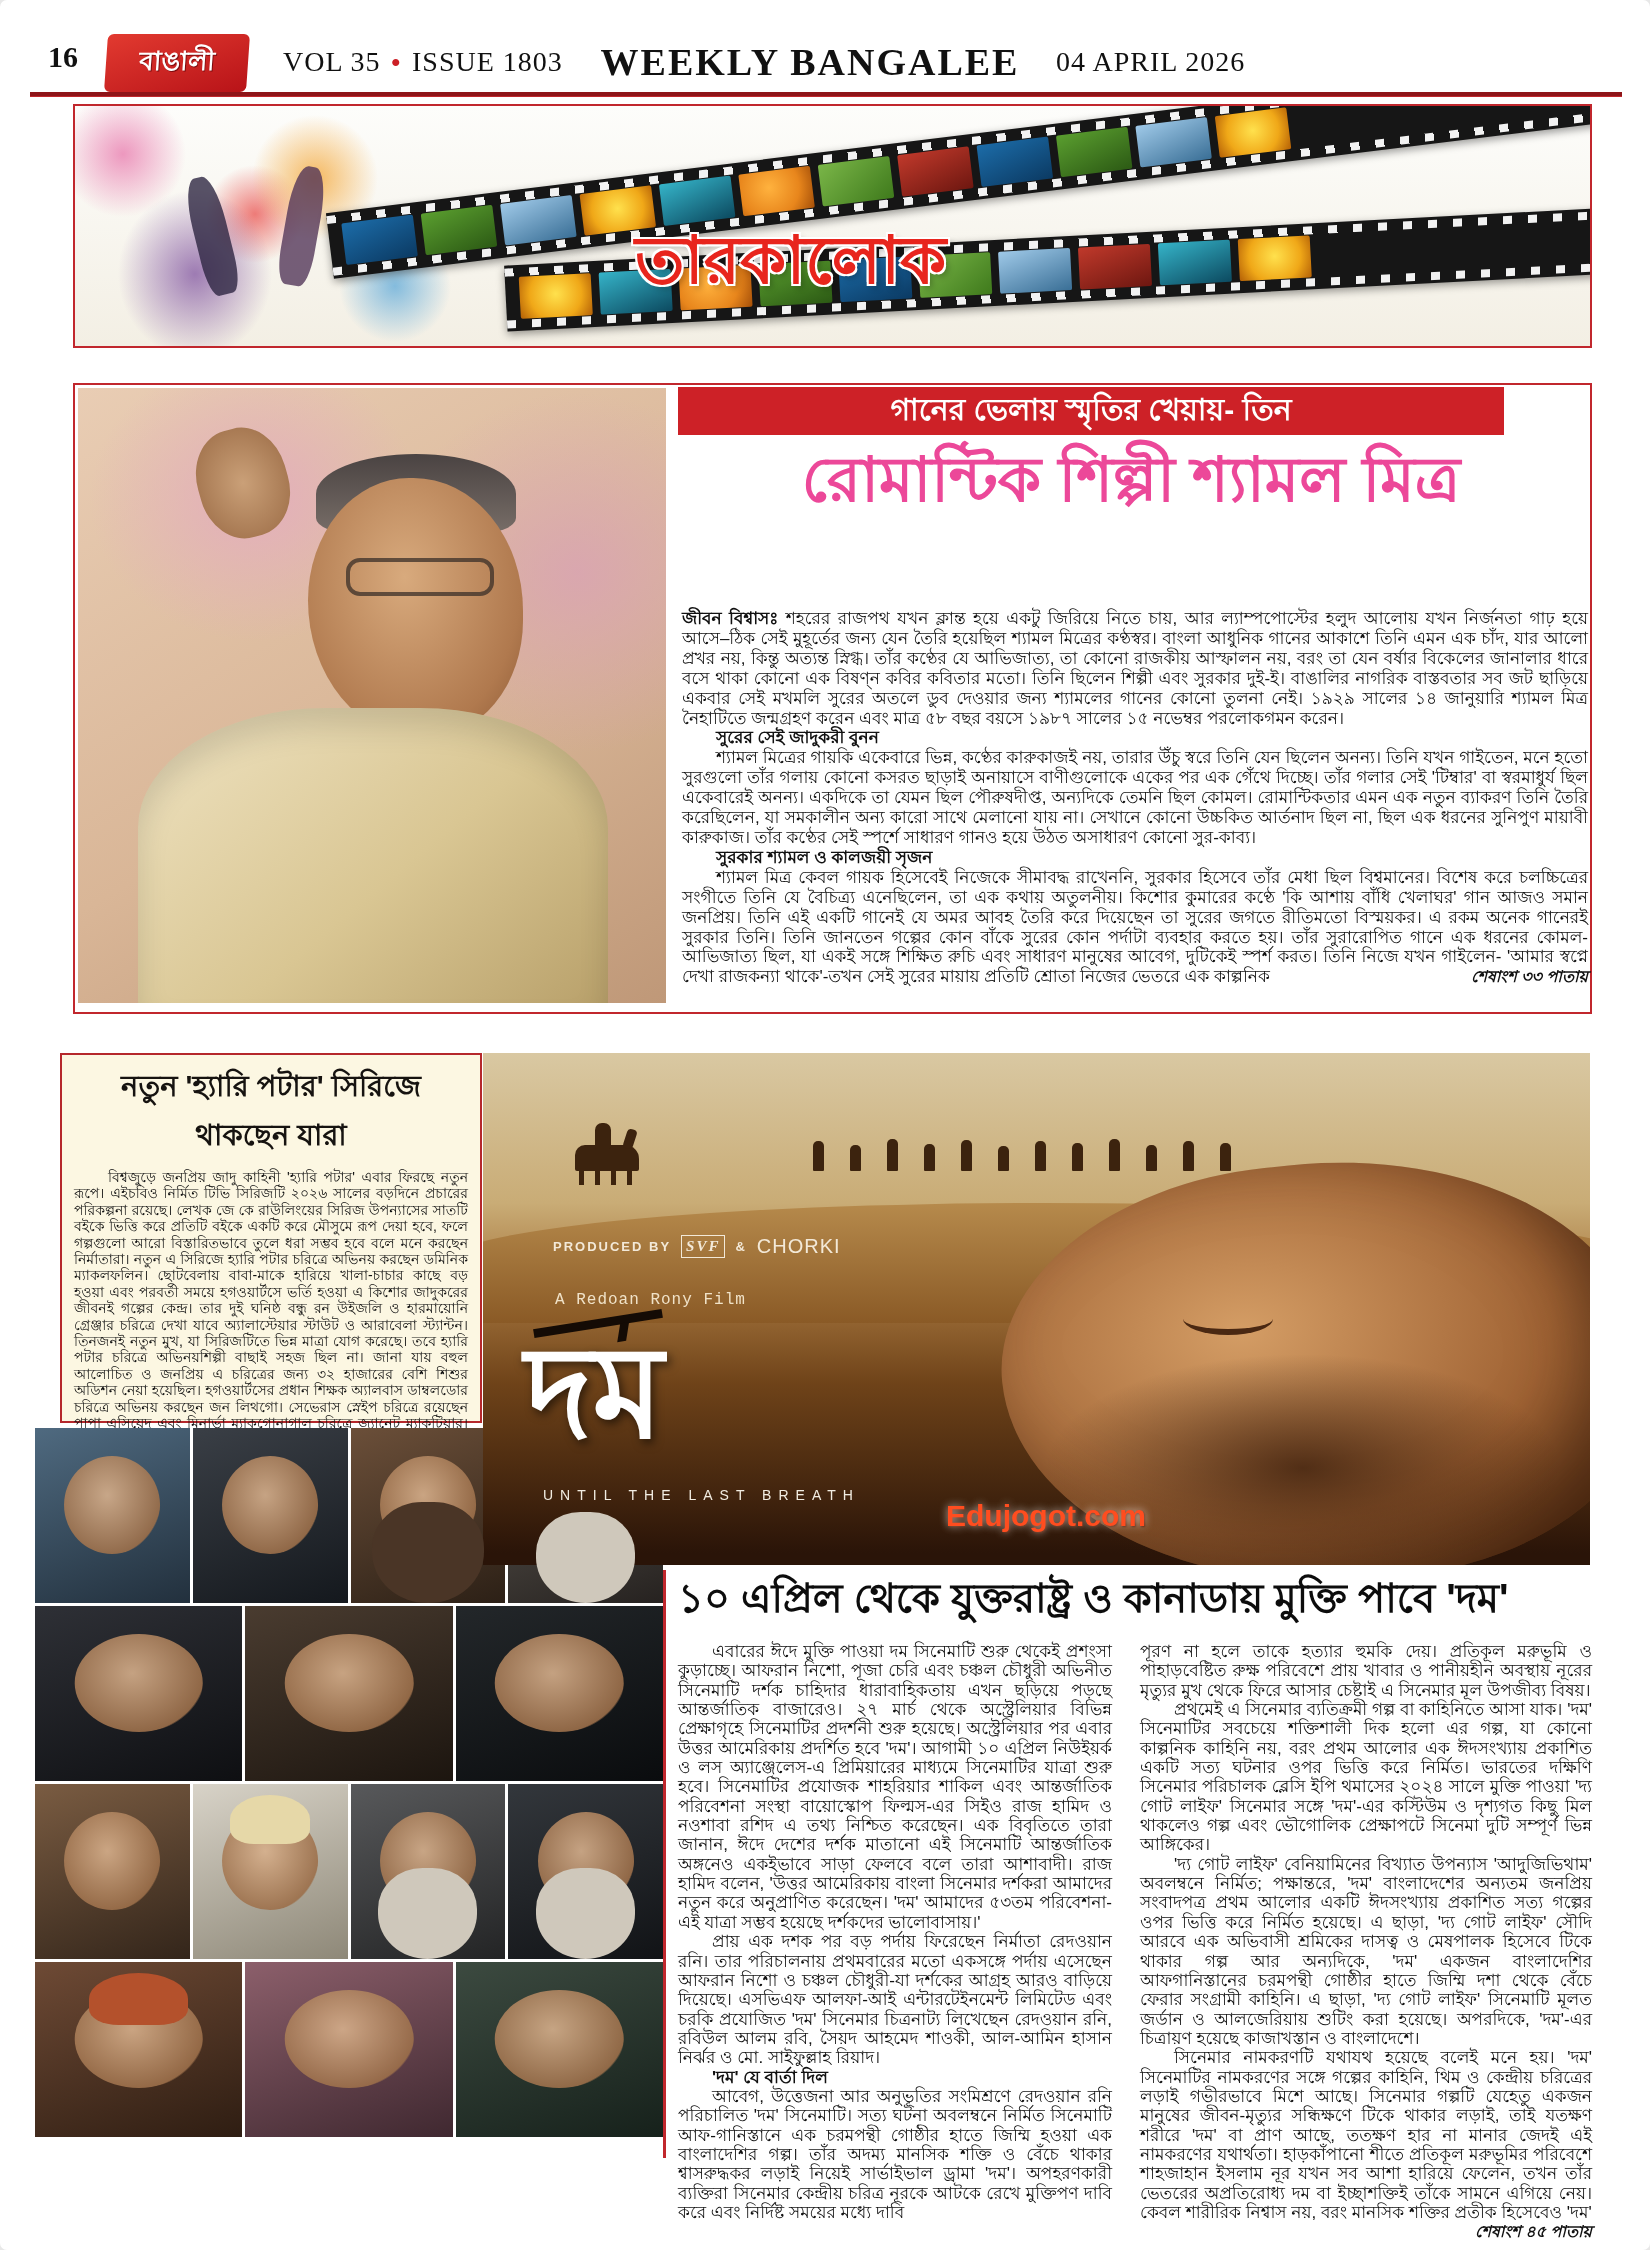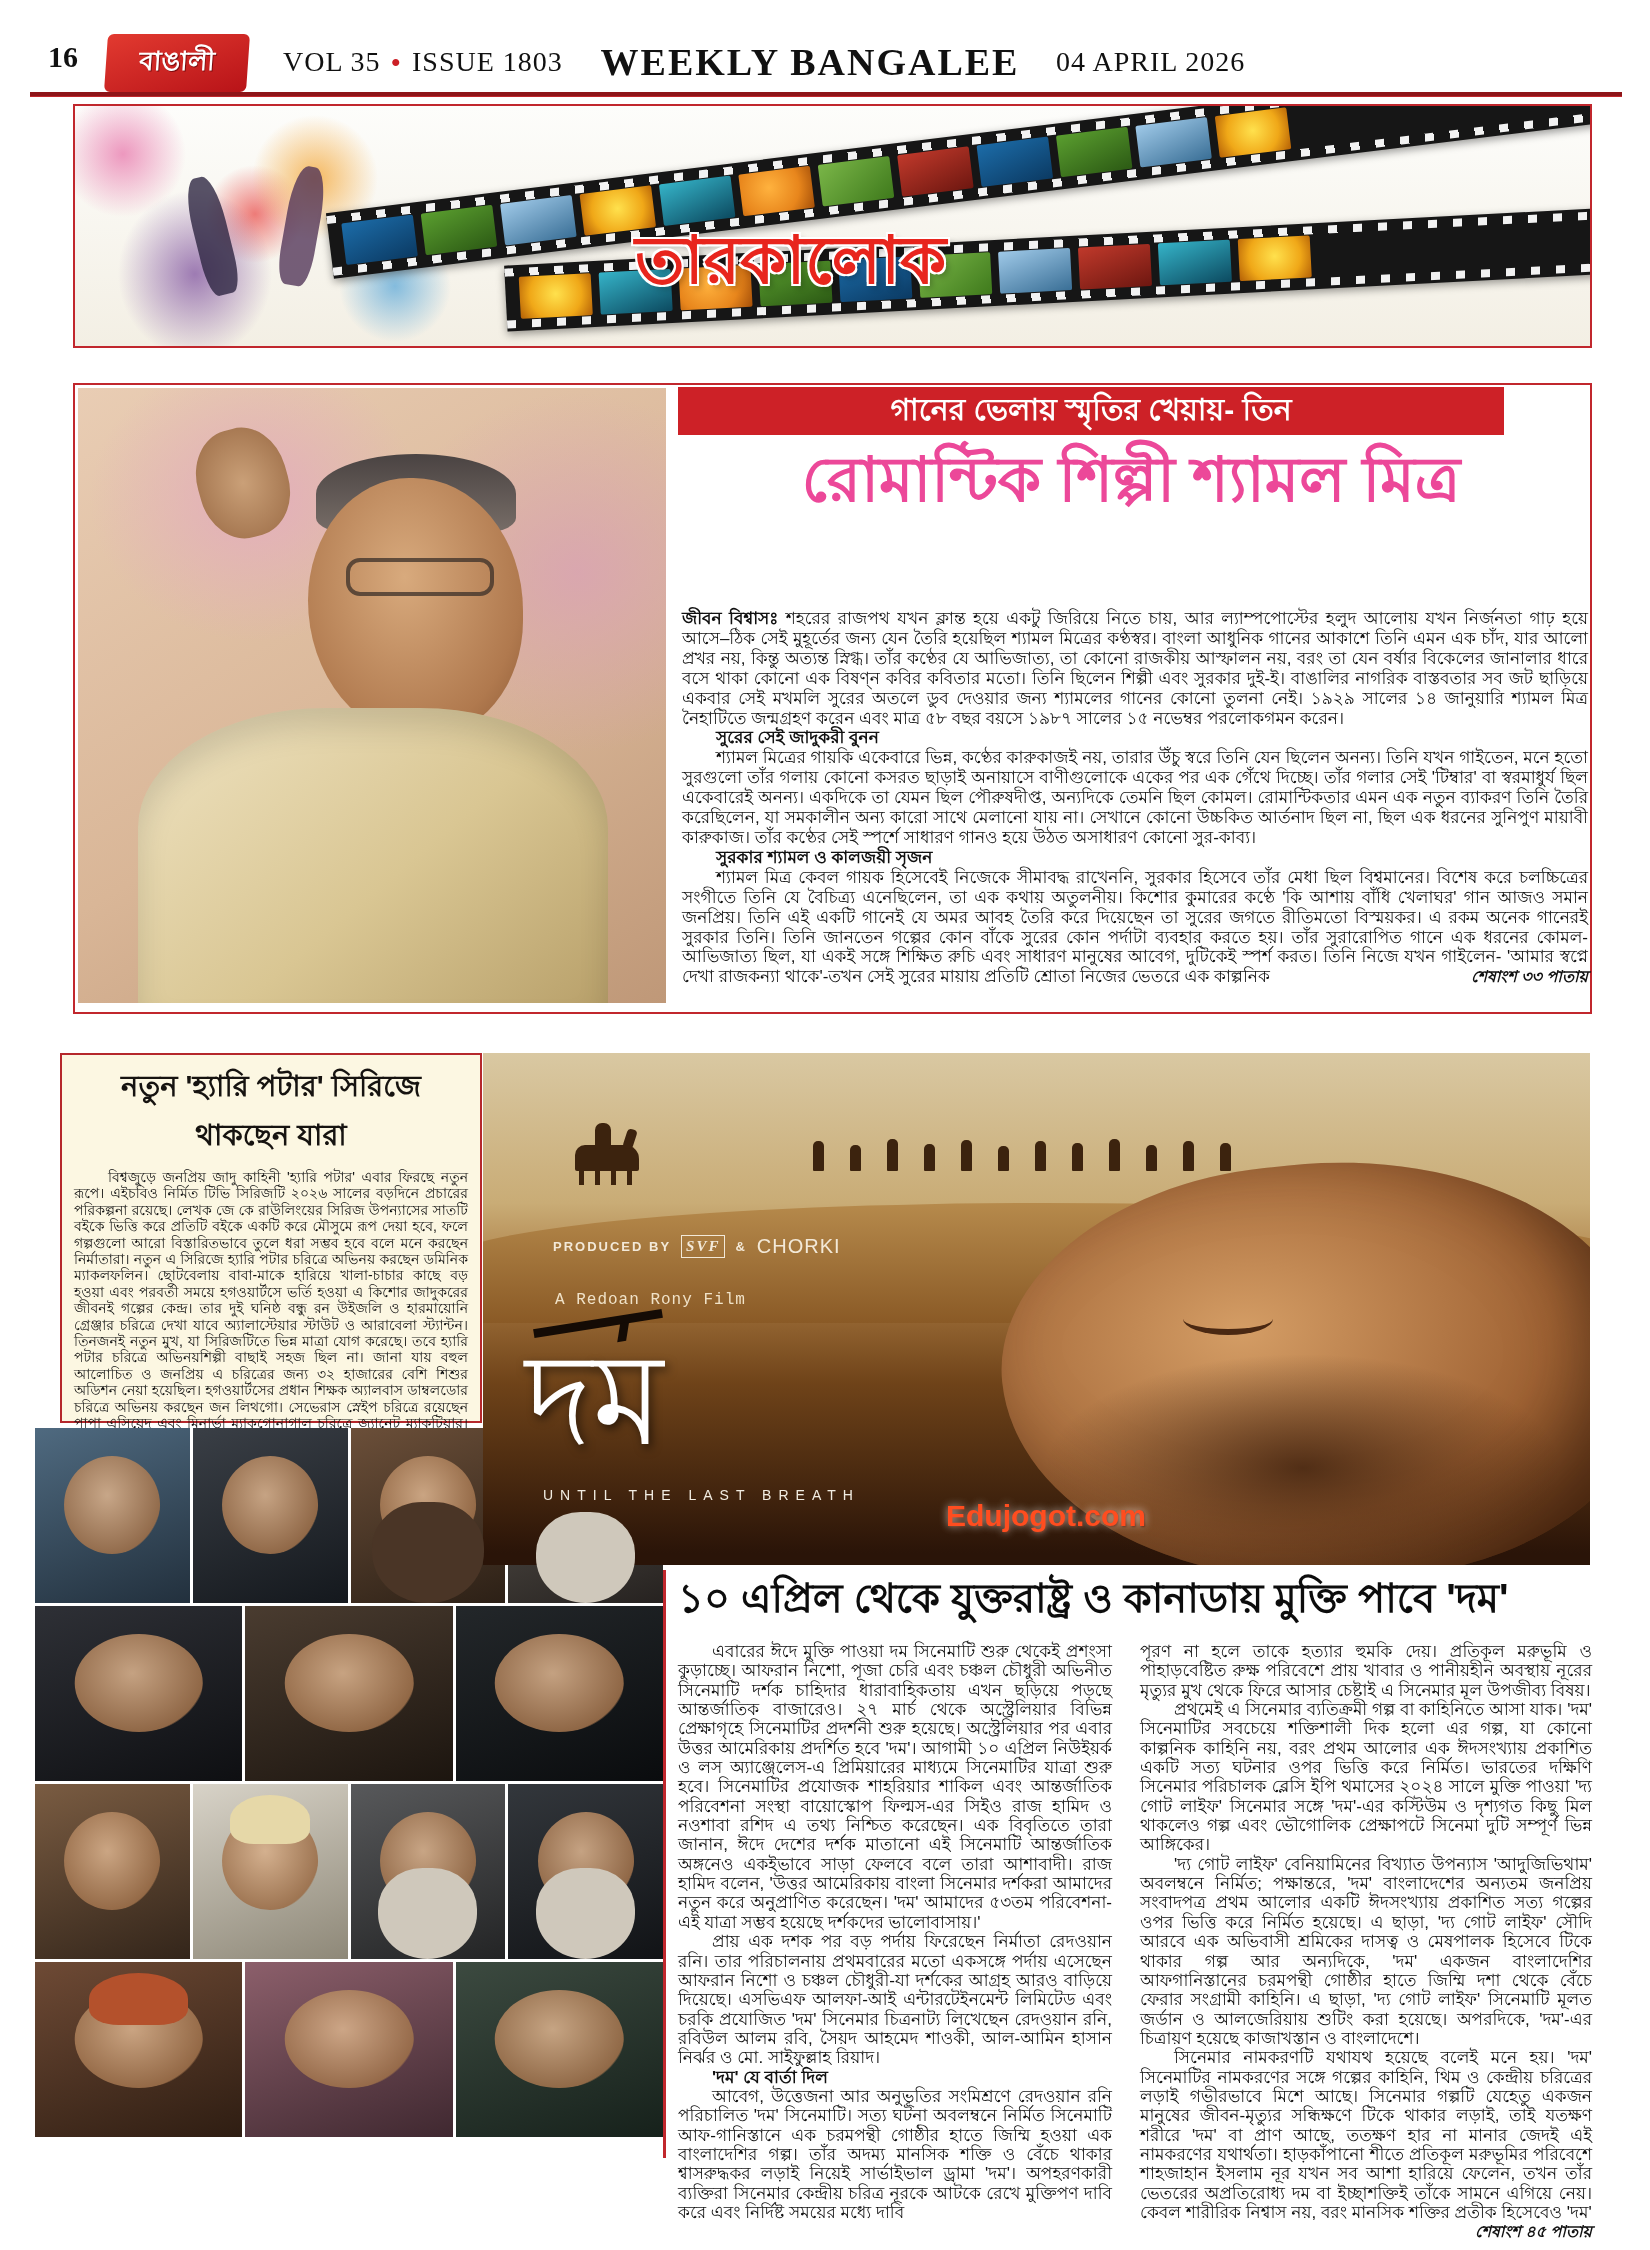--- a/index.html
+++ b/index.html
@@ -1,17 +1,17 @@
 <!DOCTYPE html>
 <html><head>
 <meta charset="utf-8">
 <style>
   html,body{margin:0;padding:0;background:#e8e8e8;}
   .page{position:relative;width:1650px;height:2250px;background:#ffffff;margin:0 auto;
-        font-family:"Liberation Sans",sans-serif;color:#111;overflow:hidden;}
+        font-family:"Liberation Sans",sans-serif;color:#111;overflow:hidden;border-radius:7px;}
   .abs{position:absolute;}
 
   
   .pagenum{left:48px;top:40px;font:bold 30px "Liberation Serif",serif;}
   .logo{left:106px;top:34px;width:142px;height:58px;background:linear-gradient(160deg,#e23a30,#b81318);
         border-radius:6px;transform:skewX(-4deg);display:flex;align-items:center;justify-content:center;}
   .logo span{color:#fff;font-weight:bold;font-size:26px;text-shadow:1px 1px 0 #7c0b0e;}
   .volissue{left:283px;top:46px;font:28px "Liberation Serif",serif;letter-spacing:1px;}
   .voldot{color:#cc1f26;font-size:30px;padding:0 10px;vertical-align:-2px;}
   .masthead{left:560px;top:40px;width:500px;text-align:center;
@@ -138,21 +138,21 @@
   .faceshadow{left:560px;top:300px;width:520px;height:230px;border-radius:50%;
       background:radial-gradient(#3a1d0bcc,transparent 70%);}
   .eyeline{left:700px;top:250px;width:90px;height:26px;border-bottom:6px solid #4a2812;border-radius:50%;}
   .produced{left:70px;top:182px;color:#f3e9d8;font-size:13px;font-weight:bold;letter-spacing:2px;
       display:flex;align-items:center;gap:10px;}
   .svfbox{border:1px solid #f3e9d8;padding:2px 4px;font:italic bold 15px "Liberation Serif",serif;}
   .chorki{font-weight:normal;font-size:20px;letter-spacing:1px;}
   .filmcredit{left:72px;top:238px;color:#f0e2c8;font:16px "Liberation Mono",monospace;letter-spacing:1px;}
   .rifle{left:50px;top:266px;width:130px;height:9px;background:#140b05;transform:rotate(-9deg);}
   .rifle::after{content:"";position:absolute;left:84px;top:8px;width:9px;height:18px;background:#140b05;transform:skewX(-18deg);}
-  .domtitle{left:42px;top:263px;width:220px;color:#fff;font-weight:normal;font-size:128px;line-height:168px;
+  .domtitle{left:42px;top:256px;width:220px;color:#fff;font-weight:bold;font-size:128px;line-height:168px;
       text-shadow:3px 4px 10px #00000090;}
   .tagline{left:60px;top:434px;color:#f2ede2;font-size:14px;letter-spacing:7px;font-weight:normal;}
   .watermark{left:463px;top:446px;font-weight:bold;font-size:30px;color:#ff4d1f;
       text-shadow:0 0 8px #ffffffaa,1px 1px 2px #5c1a00;}
 
   
   .a3rule{left:663px;top:1570px;width:3px;height:588px;background:#c1272d;}
   .a3head{left:678px;top:1568px;width:915px;font-weight:bold;font-size:40px;line-height:60px;color:#0c0c0c;}
   .a3col{top:1642px;height:520px;font-size:17px;line-height:19.35px;text-align:justify;}
   .a3col p{margin:0;}

